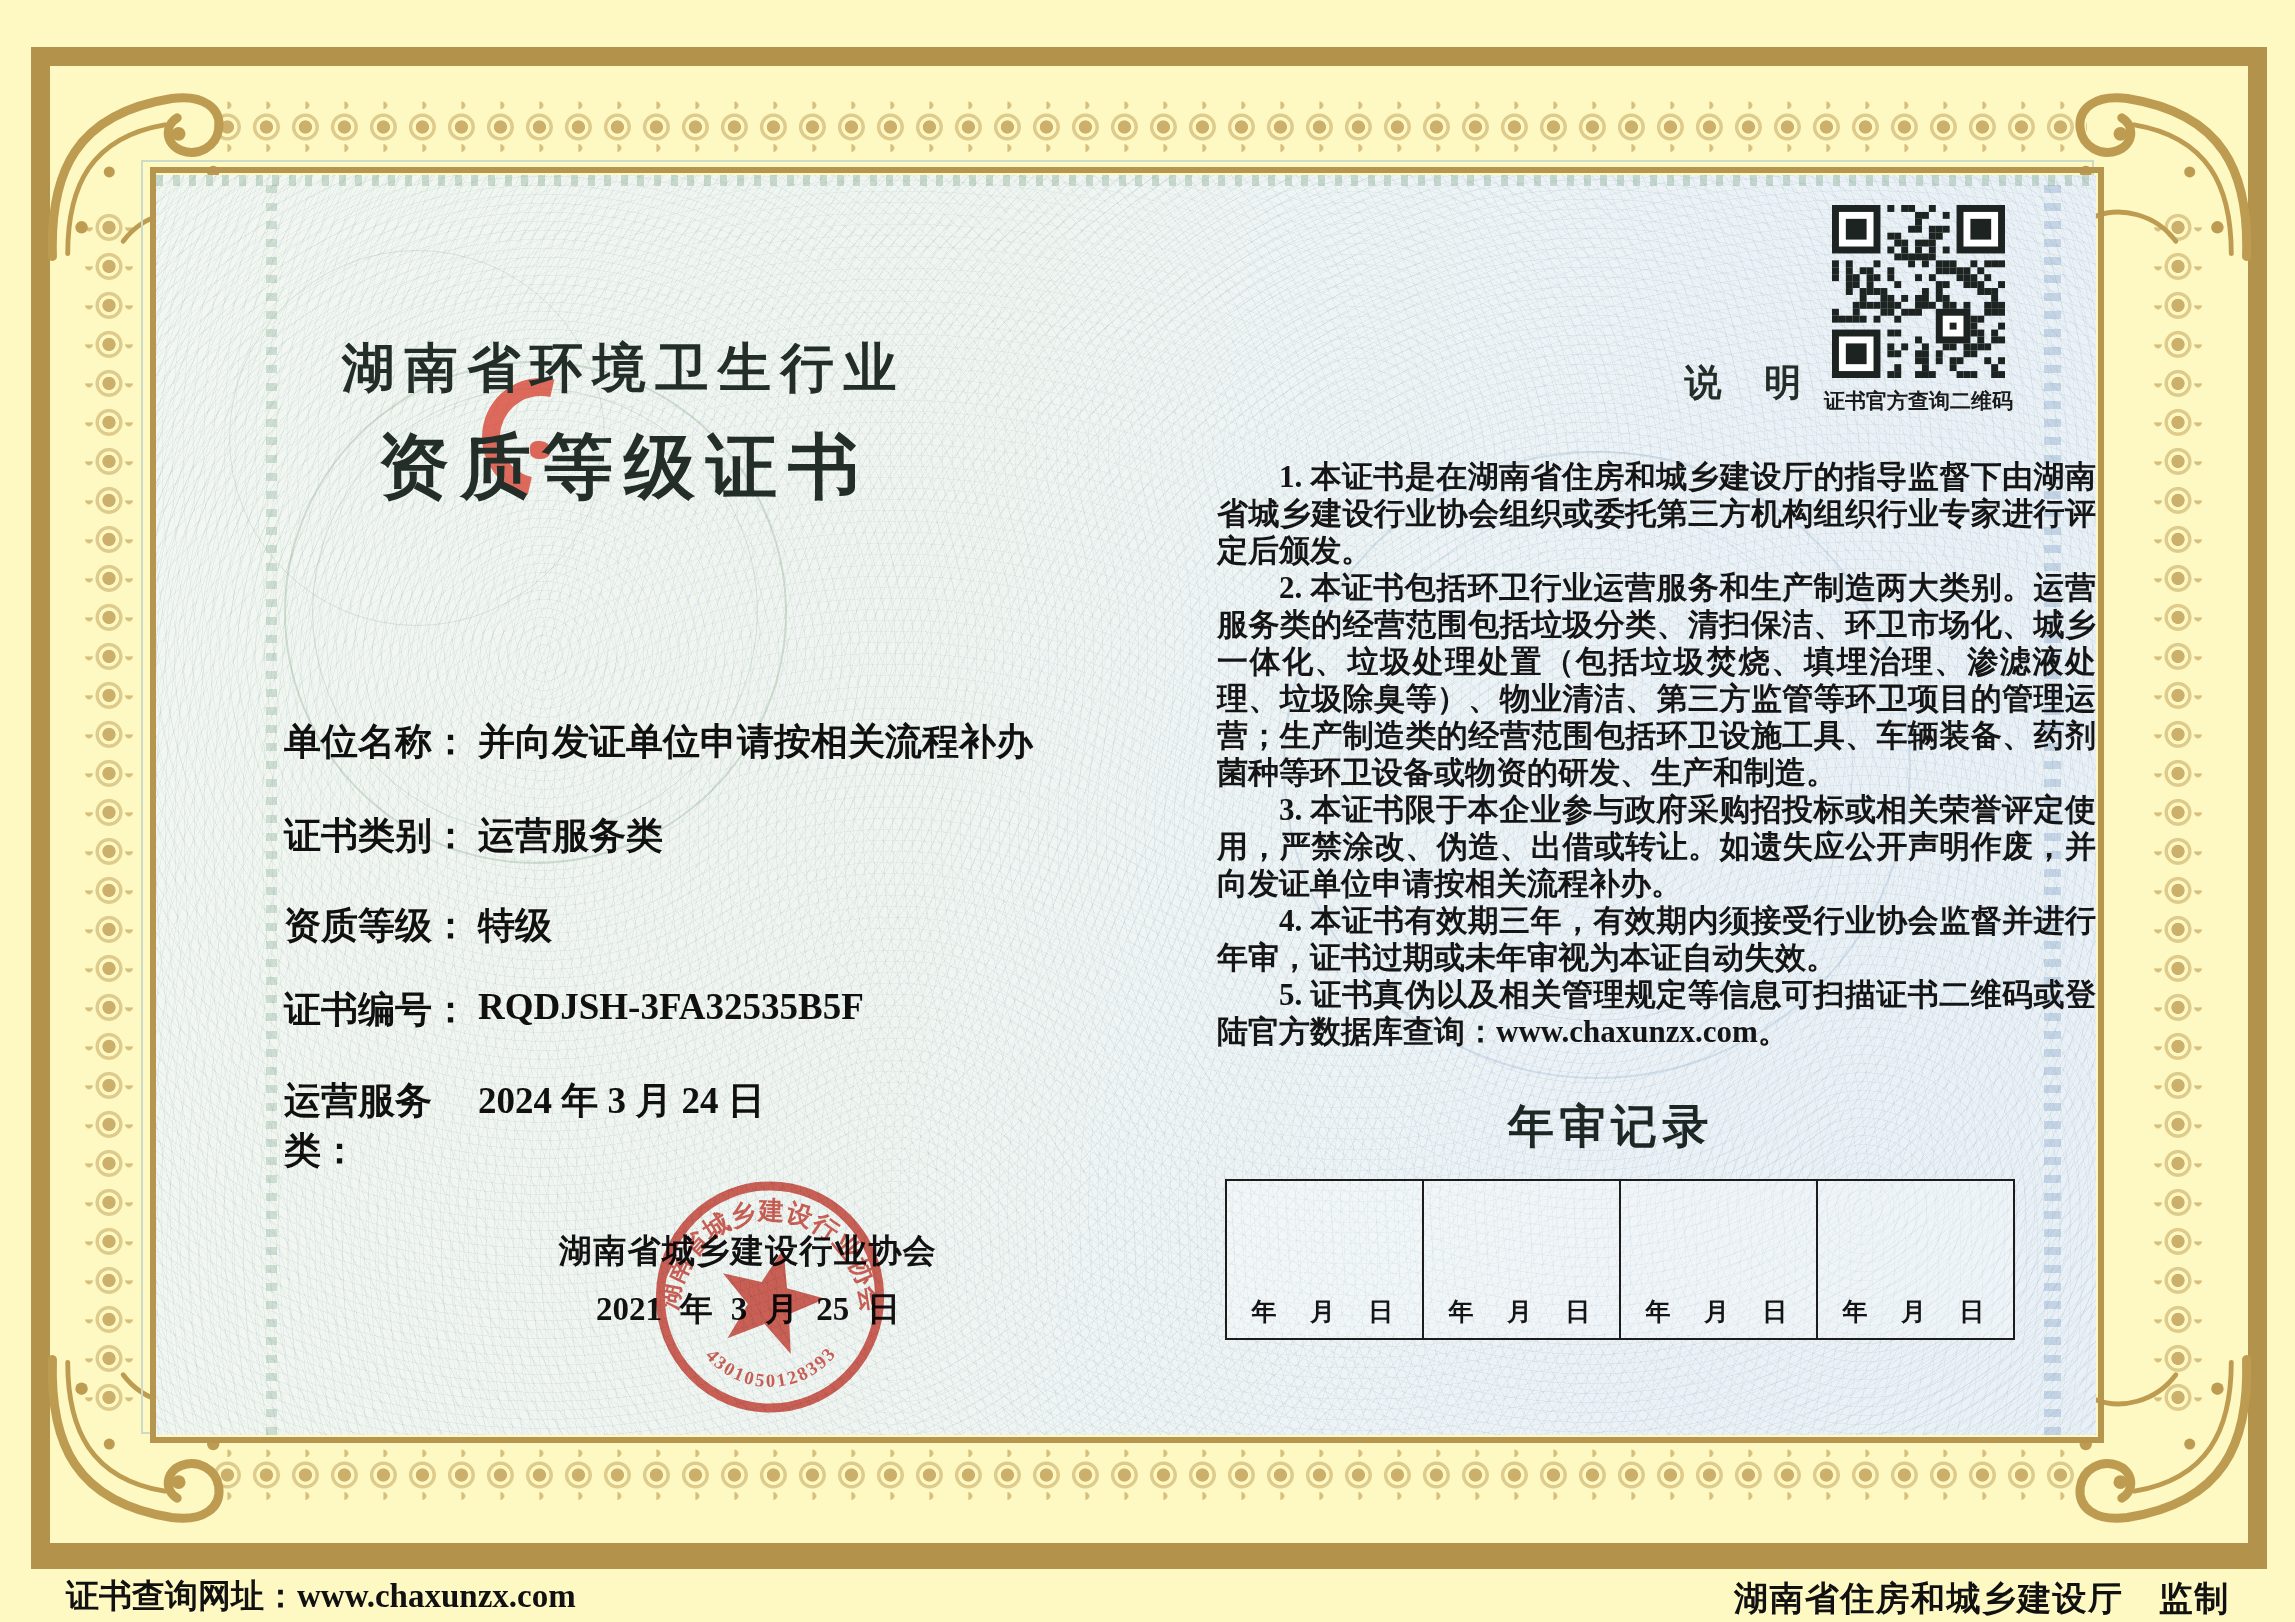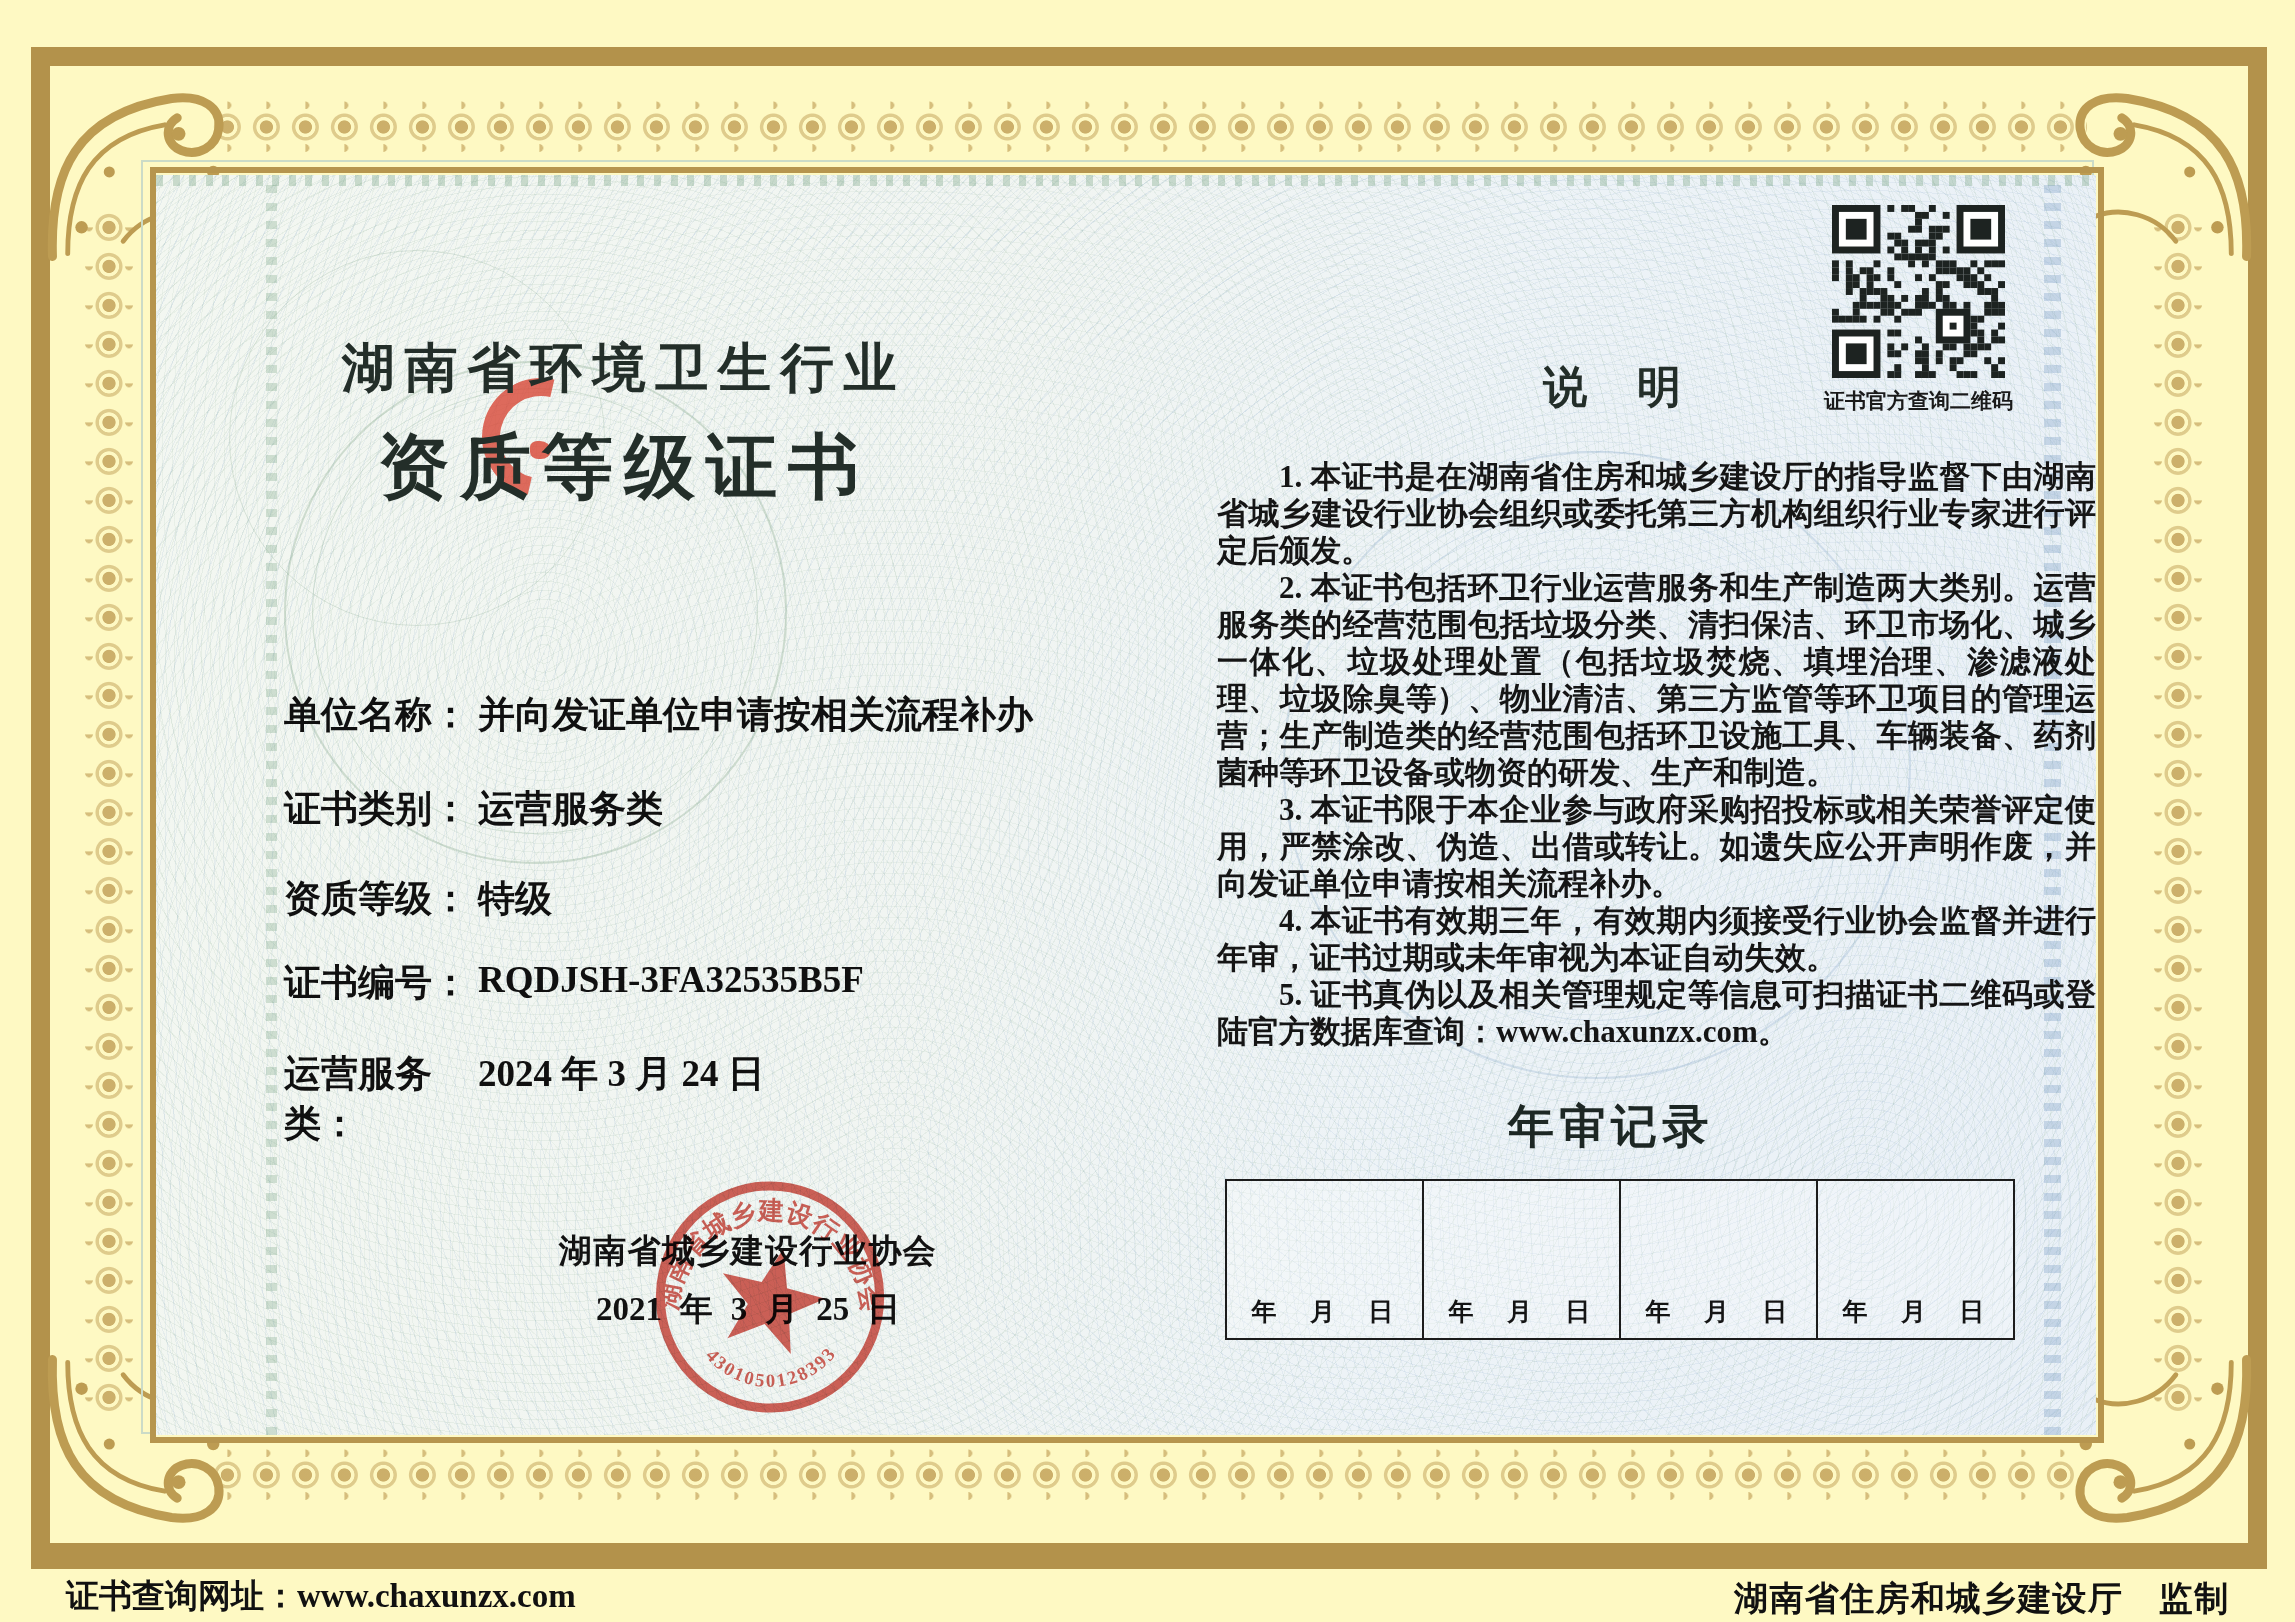--- a/index.html
+++ b/index.html
@@ -56,35 +56,35 @@
   .ring5{left:1338px;top:506px;width:513px;height:513px;border:1.4px solid rgba(125,160,195,.22);}
   .logo-mark{position:absolute;left:482px;top:378px;width:82px;height:82px;border:18px solid transparent;
       border-top-color:rgba(216,67,50,.78);border-left-color:rgba(216,67,50,.78);
       border-radius:50%;transform:rotate(-32deg);}
   .logo-dot{position:absolute;left:530px;top:441px;width:21px;height:18px;background:rgba(216,67,50,.8);border-radius:40% 60% 55% 45%;}
   
   .title1{position:absolute;left:194px;width:860px;top:333px;text-align:center;
       font-size:53px;font-weight:700;letter-spacing:9.7px;color:#232e29;}
   .title2{position:absolute;left:194px;width:860px;top:420px;text-align:center;
       font-size:71px;font-weight:700;letter-spacing:11px;color:#232e29;}
-  .field-row{position:absolute;left:284px;display:flex;font-size:37px;font-weight:700;color:#101010;}
+  .field-row{position:absolute;left:284px;display:flex;font-size:37px;font-weight:700;color:#101010;margin-top:27px;}
   .field-row .lab{width:194px;flex:none;}
   .field-row .val{white-space:nowrap;}
   .row-0{top:690px;} .row-1{top:784px;} .row-2{top:874px;} .row-3{top:958px;} .row-4{top:1049px;}
   .issuer{position:absolute;left:401px;width:694px;top:1229px;text-align:center;
       font-size:33px;font-weight:700;letter-spacing:1.4px;color:#121212;}
   .issue-date{position:absolute;left:401px;width:694px;top:1287px;text-align:center;
       font-size:33px;font-weight:700;word-spacing:9.7px;color:#121212;}
   .seal{position:absolute;left:652px;top:1179px;width:236px;height:236px;mix-blend-mode:multiply;opacity:.86;}
   
   .qr-block{position:absolute;left:1832px;top:205px;width:173px;height:173px;}
   .qr-caption{position:absolute;left:1811px;top:387px;width:215px;text-align:center;
       font-size:21px;font-weight:700;color:#1a1a1a;}
-  .notes-heading{position:absolute;left:1423px;width:381px;top:358px;text-align:center;
-      font-size:44px;font-weight:700;letter-spacing:2.8px;color:#232e29;}
+  .notes-heading{position:absolute;left:1423px;width:381px;top:358px;text-align:right;
+      font-size:37px;font-weight:700;letter-spacing:2.8px;color:#232e29;}
   .notes{position:absolute;left:1217px;top:458px;width:879px;
       font-size:31px;line-height:37px;font-weight:700;text-align:justify;color:#151515;}
   .notes p{margin:0;text-indent:2em;}
   .review-heading{position:absolute;left:1403px;width:416px;top:1096px;text-align:center;
       font-size:46px;font-weight:700;letter-spacing:5.5px;color:#1d2724;}
   .review-table{position:absolute;left:1218px;top:1179px;width:786px;height:157px;
       border:2.8px solid #1c1c1c;display:flex;background:rgba(255,255,255,.25);margin-left:7px;}
   .review-cell{flex:1;position:relative;border-right:2.1px solid #1c1c1c;}
   .review-cell:last-child{border-right:none;}
   .cell-footer{position:absolute;left:0;right:0;bottom:9.7px;text-align:center;

